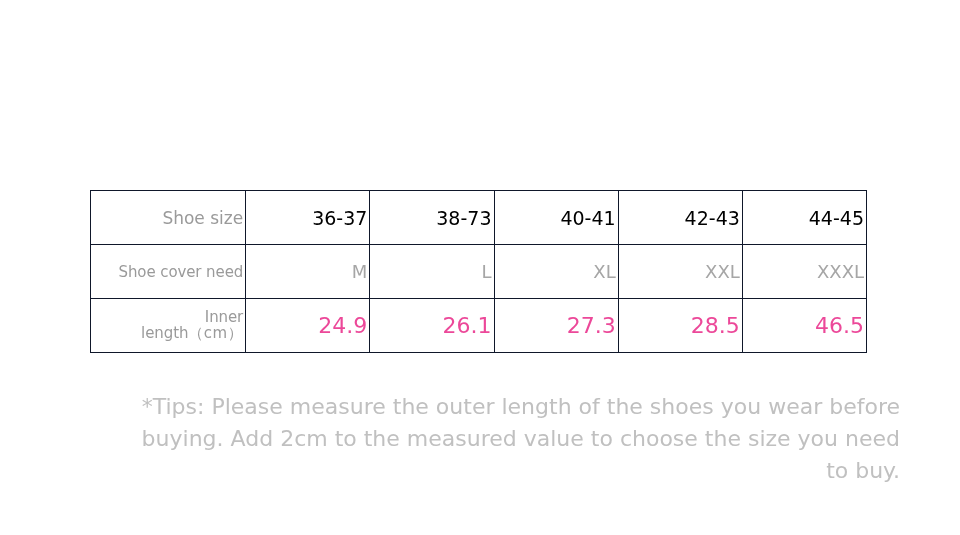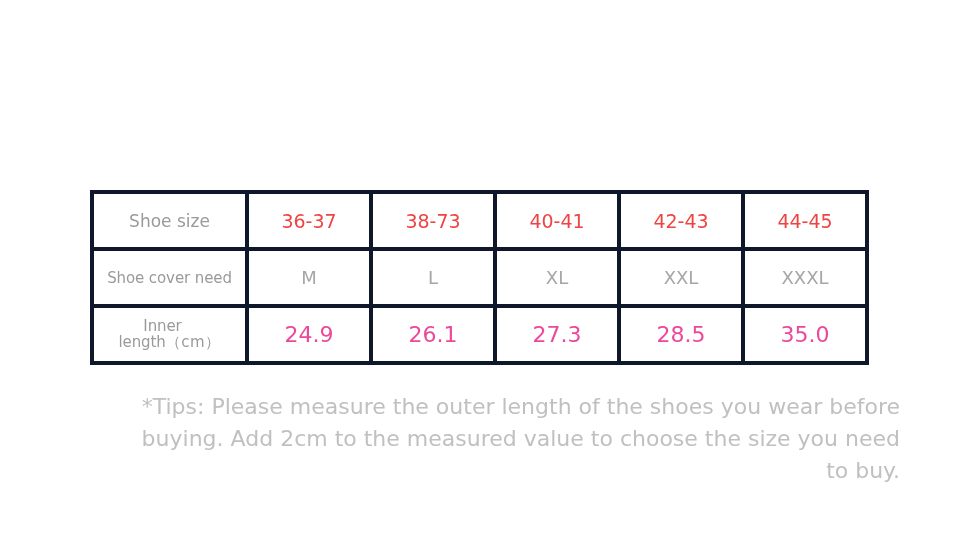--- a/index.html
+++ b/index.html
@@ -40,24 +40,24 @@
   
   .size-table {
     position: absolute;
     left: 90px;
     top: 190px;
     width: 777px;
     border-collapse: collapse;
     table-layout: fixed;
   }
   .size-table td {
-    border: 4px solid #0f172a;
+    border: 1px solid #0f172a;
     height: 53px;
     padding: 0 2px;
-    text-align: center;
+    text-align: right;
     vertical-align: middle;
     color: #909090;
     font-weight: 400;
     font-family: "DejaVu Sans", sans-serif;
   }
   .col-label { width: 155px; }
   .col-data  { width: 124px; }
 
   td.row-label {
     color: #9a9a9a;
@@ -74,21 +74,21 @@
     display: block;
     margin-left: -14px;
   }
   td.r3-label .inner-bot {
     display: block;
   }
   .paren {
     letter-spacing: 0.5px;
   }
 
-  td.r1-val { font-size: 19px; color: #ef4444; }
+  td.r1-val { font-size: 19px; color: #000000; }
   td.r2-val { font-size: 18px; color: #a6a6a6; }
   td.r3-val { font-size: 22px; color: #ec4899; }
 
   
   .tips {
     position: absolute;
     left: 60px;
     top: 391px;
     width: 840px;
     text-align: center;
@@ -134,21 +134,21 @@
       </tr>
       <tr>
         <td class="row-label r3-label">
           <span class="inner-top">Inner</span>
           <span class="inner-bot"><span>length</span><span class="paren">（cm）</span></span>
         </td>
         <td class="r3-val">24.9</td>
         <td class="r3-val">26.1</td>
         <td class="r3-val">27.3</td>
         <td class="r3-val">28.5</td>
-        <td class="r3-val">35.0</td>
+        <td class="r3-val">46.5</td>
       </tr>
     </tbody>
   </table>
 
   <div class="tips">
     <span class="line">*Tips: Please measure the outer length of the shoes you wear before</span>
     <span class="line">buying. Add 2cm to the measured value to choose the size you need</span>
     <span class="line">to buy.</span>
   </div>
 

